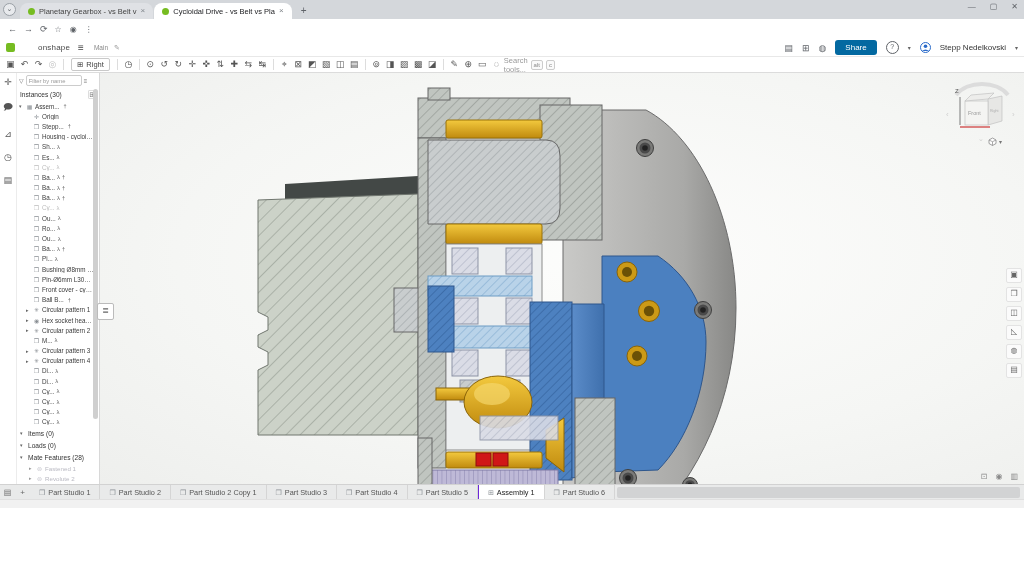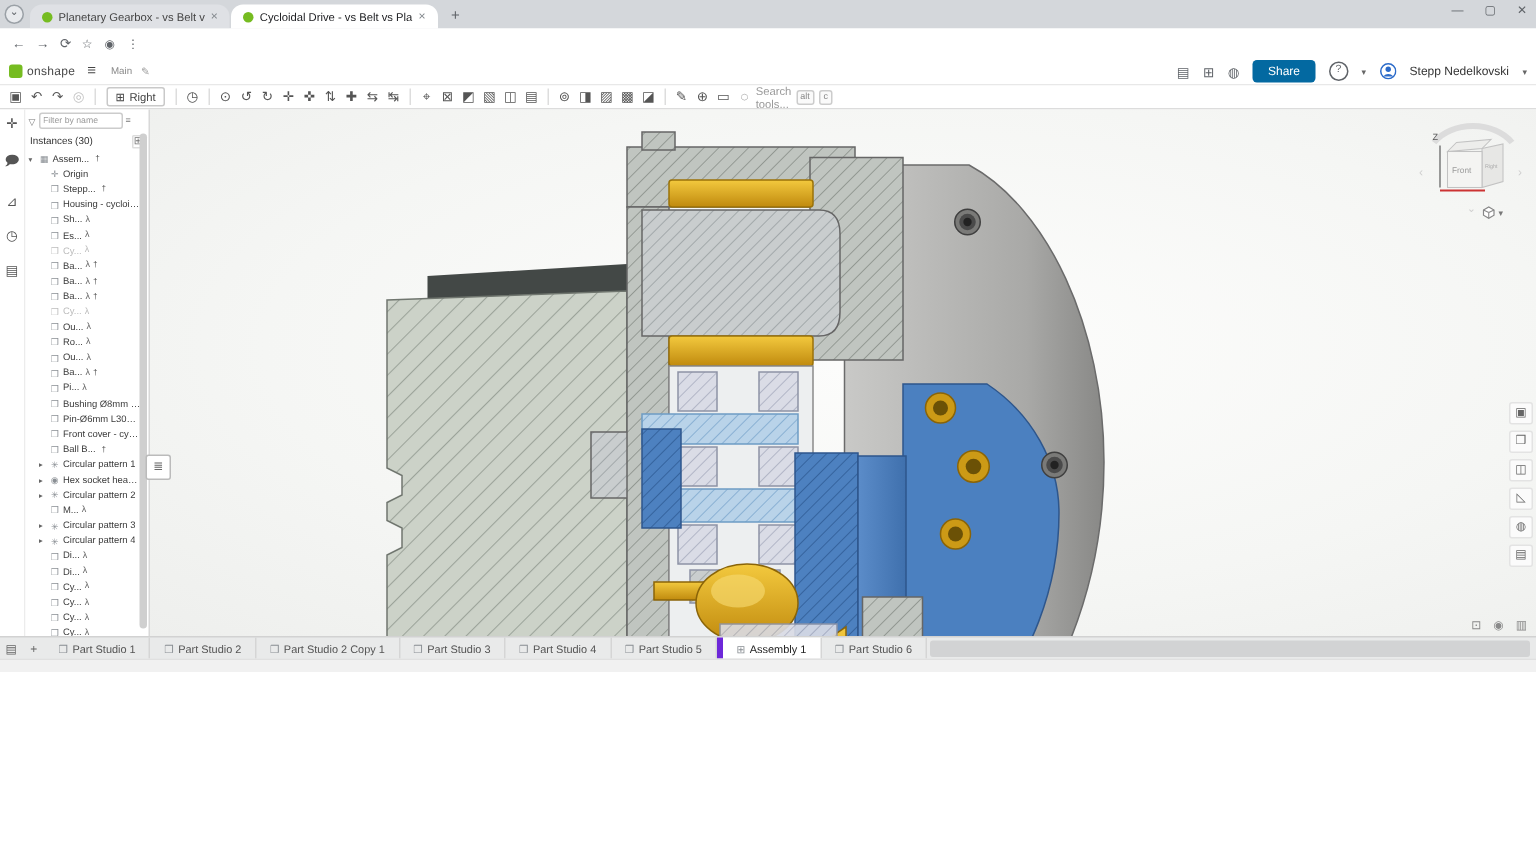--- a/index.html
+++ b/index.html
@@ -1,16 +1,16 @@
 <!DOCTYPE html>
 <html><head>
 <meta charset="utf-8">
 <style>
   html,body{margin:0;padding:0;background:#fff;}
-  #root{position:relative;width:1024px;height:448px;overflow:hidden;
+  #root{position:relative;width:1024px;height:508px;overflow:hidden;
         font-family:"Liberation Sans",sans-serif;background:#fff;-webkit-font-smoothing:antialiased;}
   
   #tabstrip{position:absolute;top:0;left:0;right:0;height:19px;background:#d4d7db;
             display:flex;align-items:flex-end;padding-left:20px;box-sizing:border-box;}
   .profile-chip{position:absolute;left:3px;top:3px;width:11px;height:11px;border-radius:50%;
             border:1px solid #9aa0a6;color:#5f6368;font-size:7px;line-height:10px;text-align:center;background:#e8eaed;}
   .btab{height:16px;display:flex;align-items:center;gap:4px;padding:0 8px;margin-right:1px;
         border-radius:8px 8px 0 0;font-size:7.5px;color:#444;background:#dfe1e5;max-width:160px;}
   .btab.active{background:#fff;color:#202124;}
   .btab .lbl{white-space:nowrap;overflow:hidden;text-overflow:ellipsis;max-width:118px;}
@@ -23,21 +23,21 @@
   .navico{color:#5f6368;font-size:9px;}
   #urlpill{flex:1;height:13px;background:#f1f3f4;border-radius:8px;display:flex;align-items:center;
            padding:0 8px;gap:5px;max-width:870px;}
   #urltext{font-size:7.2px;color:#3c4043;white-space:nowrap;overflow:hidden;}
   .urlrowright{display:flex;gap:8px;color:#5f6368;font-size:8px;align-items:center;}
   
   #appheader{position:absolute;top:39px;left:0;right:0;height:18px;background:#fff;border-bottom:1px solid #e8e8e8;
              display:flex;align-items:center;padding:0 6px;gap:6px;box-sizing:border-box;}
   #oslogo{display:flex;align-items:center;gap:3px;}
   #oslogomark{width:9px;height:9px;border-radius:2px;background:#76bc21;}
-  #oslogotext{font-size:8px;color:#4a4a4a;letter-spacing:.2px;}
+  #oslogotext{font-size:8px;color:#4a4a4a;letter-spacing:.2px;margin-left:20px;}
   .burger{color:#444;font-size:10px;margin:0 2px;}
   #doctitle{font-size:11.5px;font-weight:bold;color:#222;white-space:nowrap;}
   #docversion{font-size:6.5px;color:#888;margin-left:2px;}
   .pencil{font-size:7px;color:#999;}
   #headright{margin-left:auto;display:flex;align-items:center;gap:9px;}
   .hico{color:#5f6368;font-size:9px;}
   #sharebtn{background:#0369a1;color:#fff;font-size:8px;padding:3px 10px;border-radius:3px;border:none;}
   .helpcircle{width:11px;height:11px;border-radius:50%;border:1px solid #5f6368;color:#5f6368;
               font-size:7px;line-height:10px;text-align:center;}
   .caret{font-size:6px;color:#666;}
@@ -93,21 +93,21 @@
   .dockico{width:14px;height:13px;background:#fbfbfb;border:1px solid #e3e3e3;border-radius:2px;color:#666;
            font-size:8px;line-height:12px;text-align:center;}
   #miniicons{position:absolute;right:6px;bottom:3px;display:flex;gap:8px;color:#8a8a8a;font-size:8px;}
   
   #tabbar{position:absolute;left:0;right:0;bottom:8px;height:16px;background:#e9eaea;border-top:1px solid #d2d2d2;
           display:flex;align-items:stretch;box-sizing:border-box;}
   .tabbarico{width:15px;color:#666;font-size:8px;line-height:15px;text-align:center;flex:none;}
   .btab2{display:flex;align-items:center;gap:3px;padding:0 9px;font-size:7.3px;color:#555;
          border-right:1px solid #d5d5d5;white-space:nowrap;}
   .btab2 .tbti{font-size:7px;color:#8a8f94;}
-  .btab2.active{background:#fff;color:#222;border-left:4px solid #6d28d9;}
+  .btab2.active{background:#fff;color:#222;border-left:1px solid #6d28d9;}
   #tabfiller{flex:1;background:#d2d3d4;margin:2px 4px 2px 2px;border-radius:2px;}
   #statusbar{position:absolute;left:0;right:0;bottom:0;height:8px;background:#f1f1f1;border-top:1px solid #e0e0e0;}
 </style>
 </head>
 <body>
 
 <div id="root">
 
   <div id="tabstrip">
     <div class="profile-chip">⌄</div>

